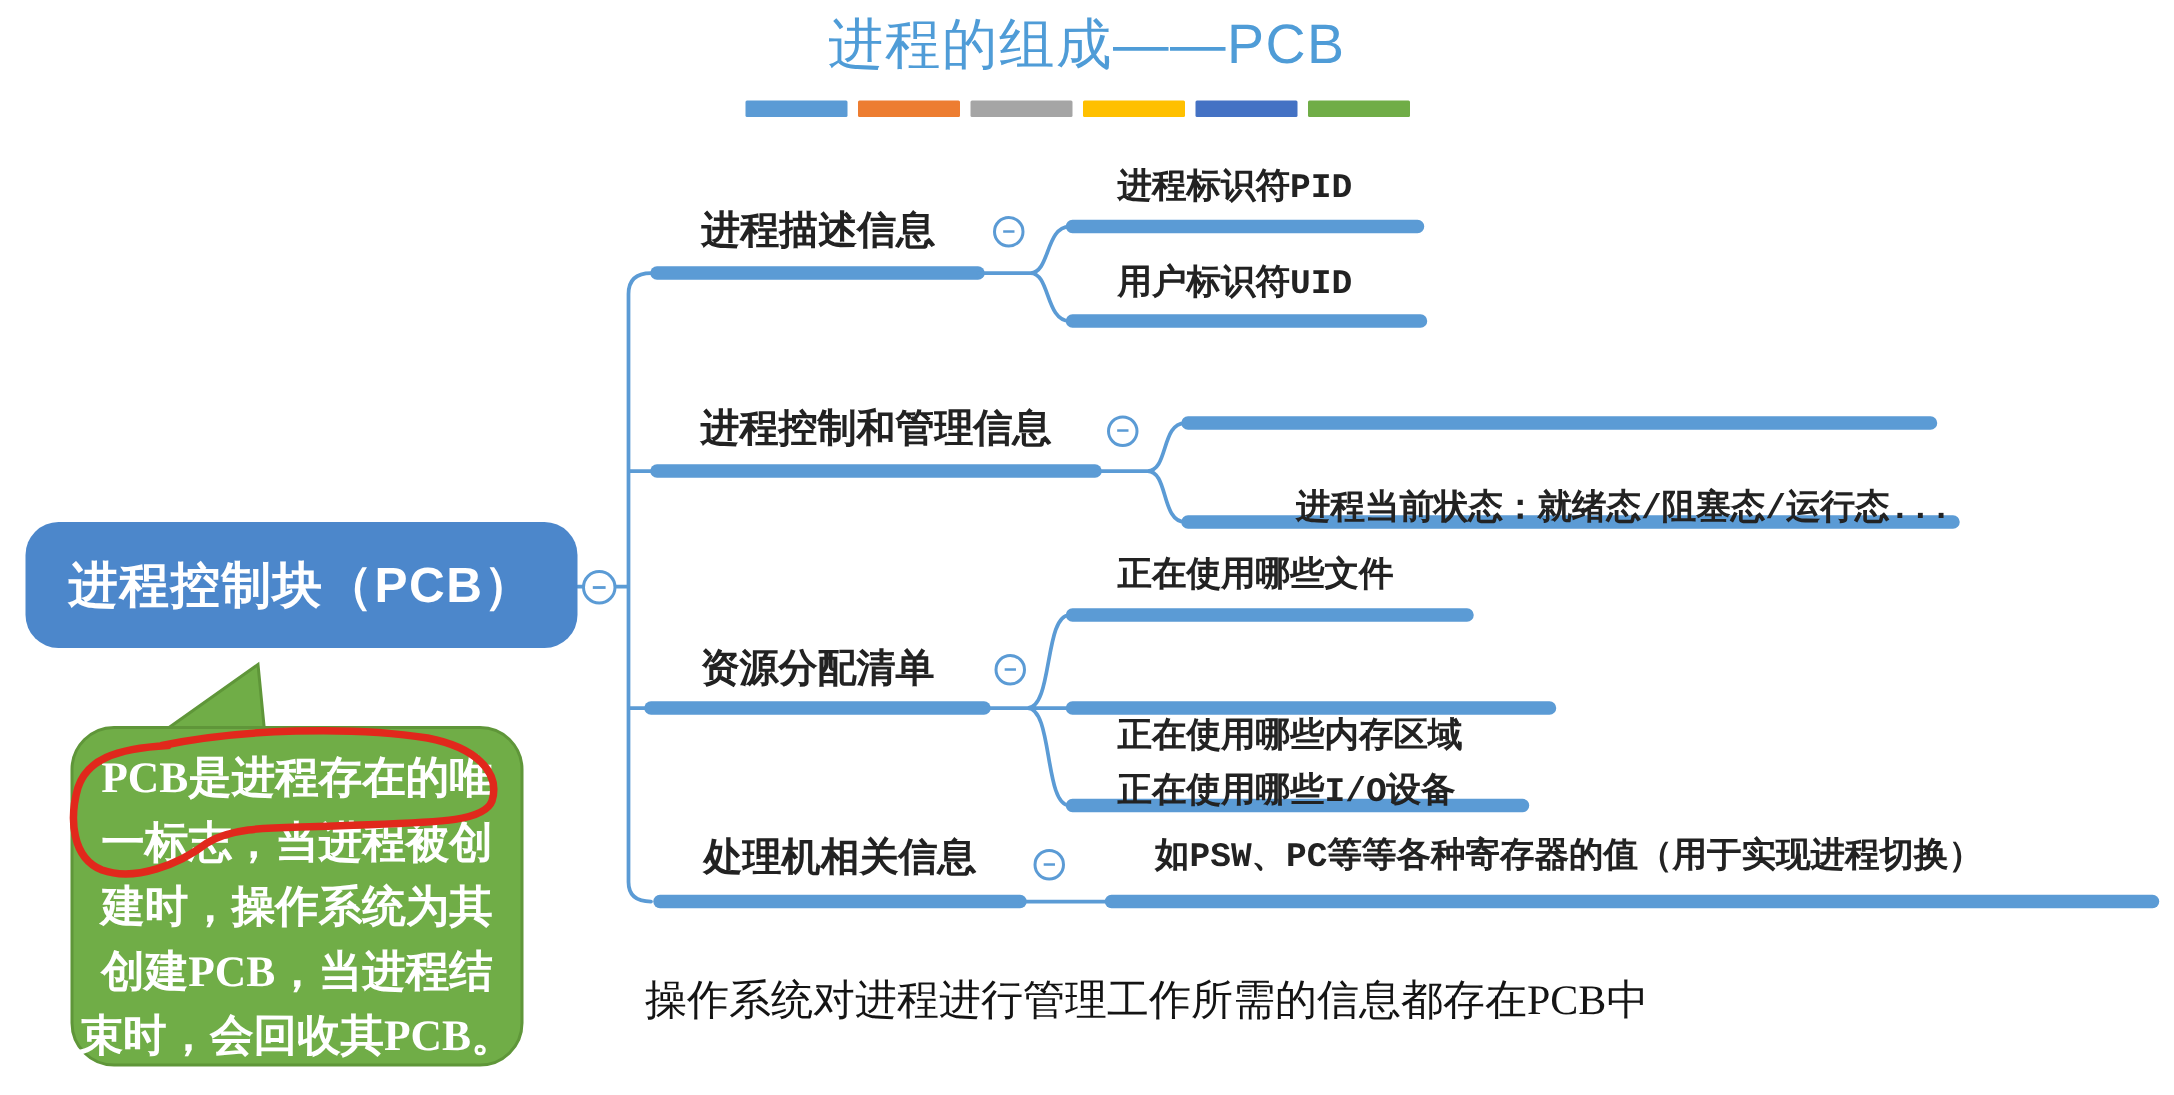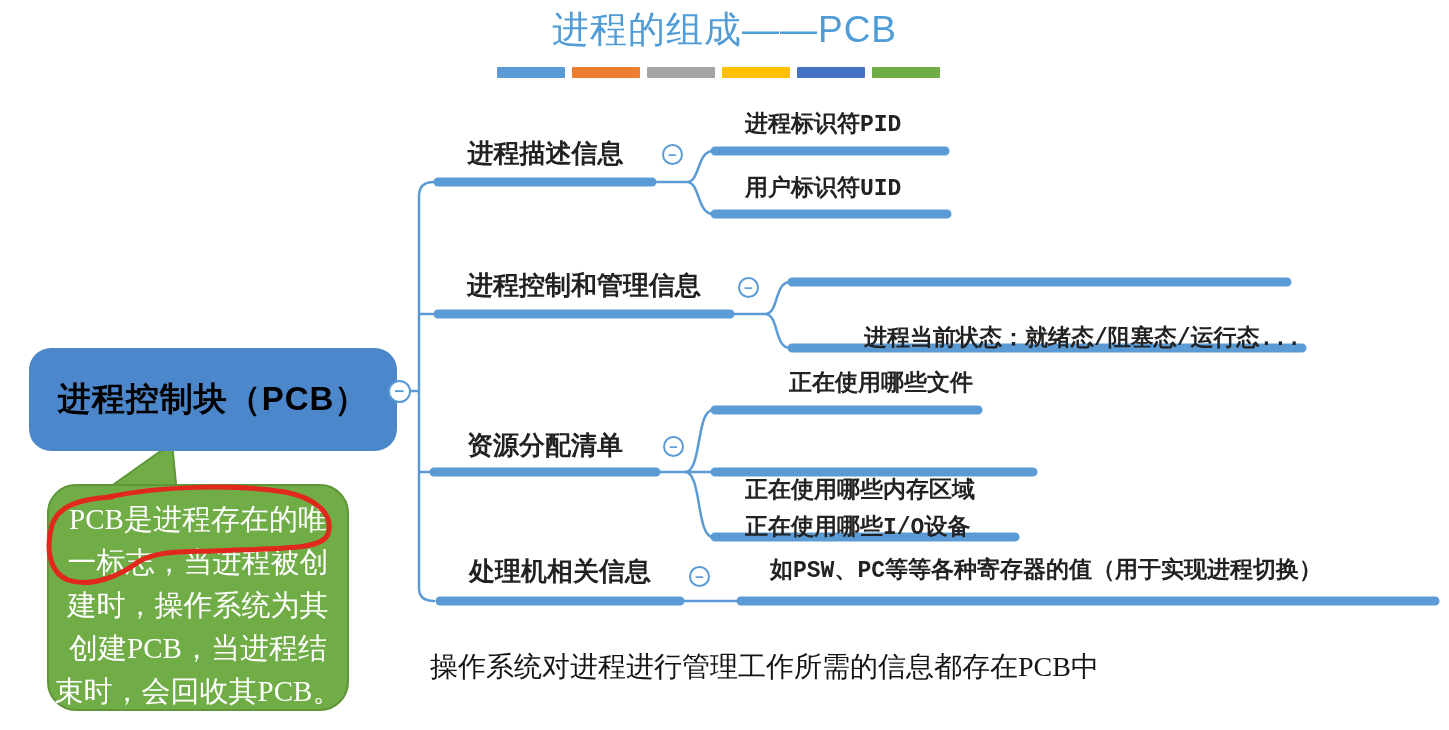--- a/index.html
+++ b/index.html
@@ -5,34 +5,34 @@
   html,body{margin:0;padding:0;background:#fff;}
   .stage{position:relative;width:1449px;height:730px;background:#ffffff;overflow:hidden;
          font-family:"Liberation Sans","DejaVu Sans",sans-serif;}
   .overlay{position:absolute;left:0;top:0;pointer-events:none;}
   .base-svg{z-index:1;}
   .anno-svg{z-index:3;}
   .title{position:absolute;top:5px;left:0;width:100%;text-align:center;
          font-size:37px;font-weight:400;color:#4f9cd7;letter-spacing:1px;z-index:2;}
   .bars{position:absolute;left:497px;top:67px;display:flex;gap:7px;z-index:2;}
   .bars .bar{width:68px;height:11px;border-radius:1px;}
-  .root{position:absolute;left:17px;top:348px;width:368px;height:103px;background:#4c87cb;
-        border-radius:22px;color:#000000;font-size:33px;font-weight:700;letter-spacing:1px;
-        display:flex;align-items:center;justify-content:center;z-index:2;white-space:nowrap;margin-left:12px;}
+  .root{position:absolute;left:17px;top:348px;width:368px;height:84px;background:#4c87cb;
+        border-radius:22px;color:#ffffff;font-size:33px;font-weight:700;letter-spacing:1px;
+        display:flex;align-items:center;justify-content:center;z-index:2;white-space:nowrap;}
   .lbl{position:absolute;white-space:nowrap;color:#222222;z-index:2;}
   .parent{font-size:26px;font-weight:600;text-align:center;line-height:30px;}
   .child{font-size:23px;font-weight:600;line-height:30px;font-family:Liberation Mono, monospace;}
   .collapse{position:absolute;box-sizing:border-box;width:21px;height:21px;border-radius:50%;
             background:#ffffff;border:2.5px solid #5b9bd5;color:#5b9bd5;z-index:2;
             display:flex;align-items:center;justify-content:center;
             font-size:15px;font-weight:700;line-height:1;}
   .collapse.big{width:23px;height:23px;font-size:17px;}
   .bubble-text{position:absolute;left:48px;top:498px;width:300px;z-index:2;text-align:center;
                color:#ffffff;font-family:"Liberation Serif","DejaVu Serif",serif;
-               font-size:29px;line-height:43px;font-weight:400;}
+               font-size:29px;line-height:43px;font-weight:700;}
   .caption{position:absolute;left:430px;top:648px;z-index:2;color:#141414;
            font-family:"Liberation Serif","DejaVu Serif",serif;font-size:28px;white-space:nowrap;}
   path,rect,polygon{vector-effect:none;}
   .bar9{stroke:#5b9bd5;stroke-width:9;stroke-linecap:round;fill:none;}
   .thin{stroke:#5b9bd5;stroke-width:2.5;stroke-linecap:round;fill:none;}
 </style>
 </head>
 <body>
 
 <div class="stage">
@@ -68,21 +68,21 @@
   <div class="root">进程控制块（PCB）</div>
 
   <div class="lbl parent" style="left:438px;top:138px;width:215px;">进程描述信息</div>
   <div class="lbl parent" style="left:438px;top:270px;width:292px;">进程控制和管理信息</div>
   <div class="lbl parent" style="left:434px;top:430px;width:222px;">资源分配清单</div>
   <div class="lbl parent" style="left:440px;top:556px;width:240px;">处理机相关信息</div>
 
   <div class="lbl child" style="left:745px;top:110px;">进程标识符PID</div>
   <div class="lbl child" style="left:745px;top:174px;">用户标识符UID</div>
   <div class="lbl child" style="left:864px;top:306px;margin-top:18px;">进程当前状态：就绪态/阻塞态/运行态...</div>
-  <div class="lbl child" style="left:745px;top:369px;margin-left:44px;">正在使用哪些文件</div>
+  <div class="lbl child" style="left:745px;top:369px;">正在使用哪些文件</div>
   <div class="lbl child" style="left:745px;top:432px;margin-top:44px;">正在使用哪些内存区域</div>
   <div class="lbl child" style="left:745px;top:497px;margin-top:16px;">正在使用哪些I/O设备</div>
   <div class="lbl child" style="left:770px;top:556px;">如PSW、PC等等各种寄存器的值（用于实现进程切换）</div>
 
   <div class="collapse big" style="left:388px;top:380px;">−</div>
   <div class="collapse" style="left:662px;top:144px;">−</div>
   <div class="collapse" style="left:738px;top:277px;">−</div>
   <div class="collapse" style="left:663px;top:436px;">−</div>
   <div class="collapse" style="left:689px;top:566px;">−</div>
 

